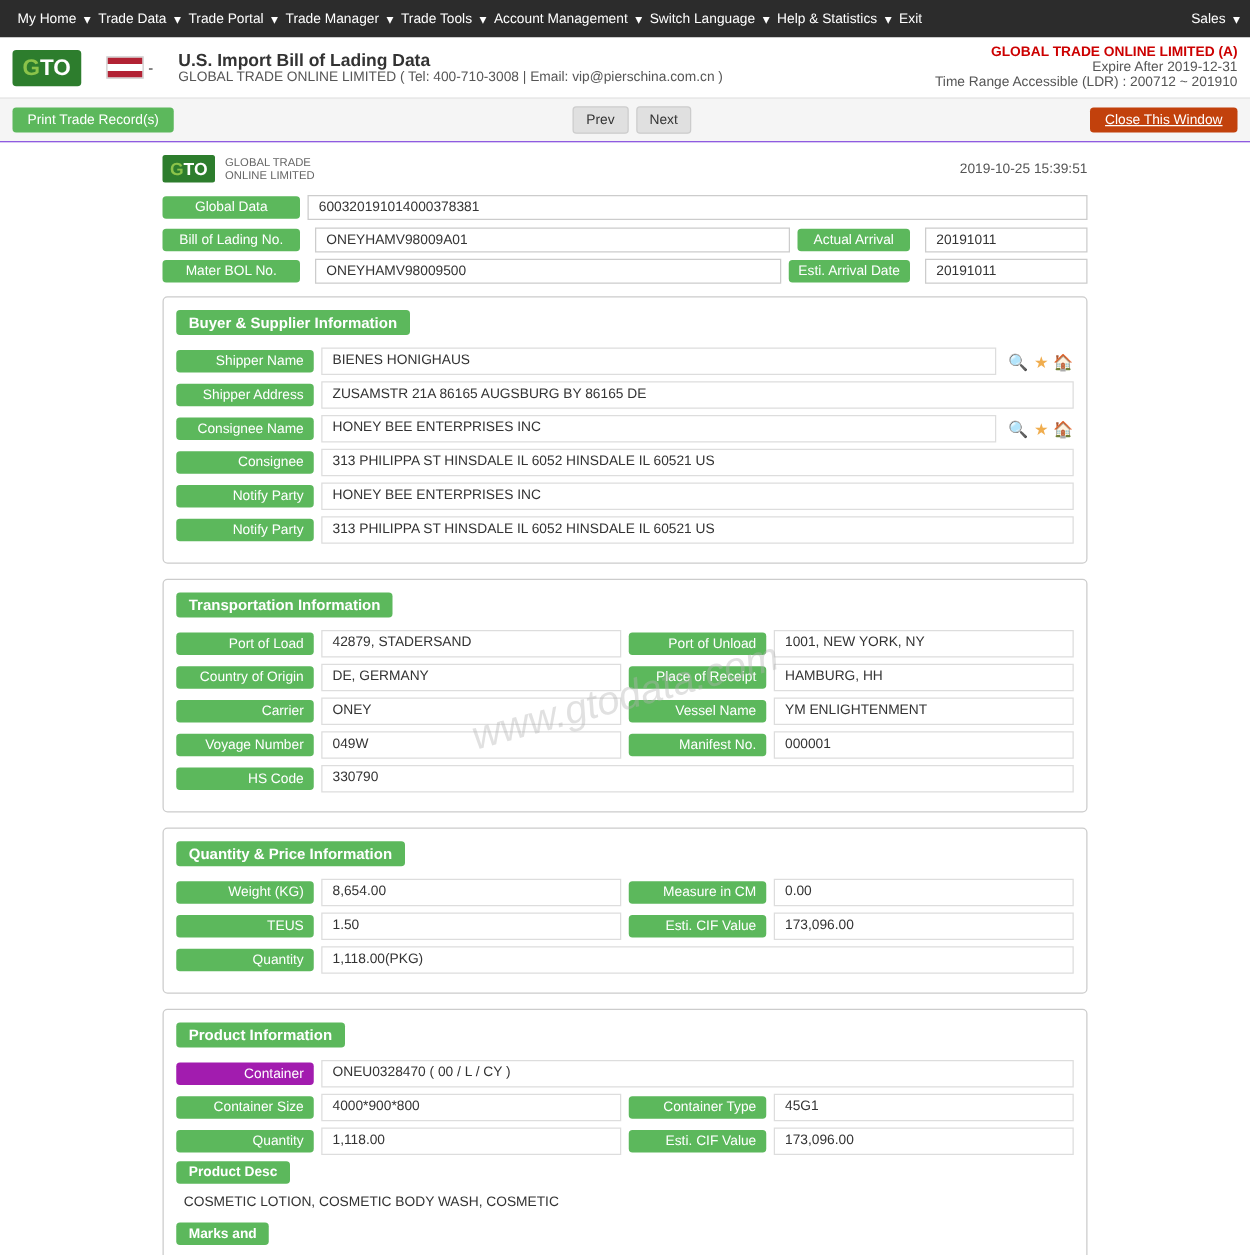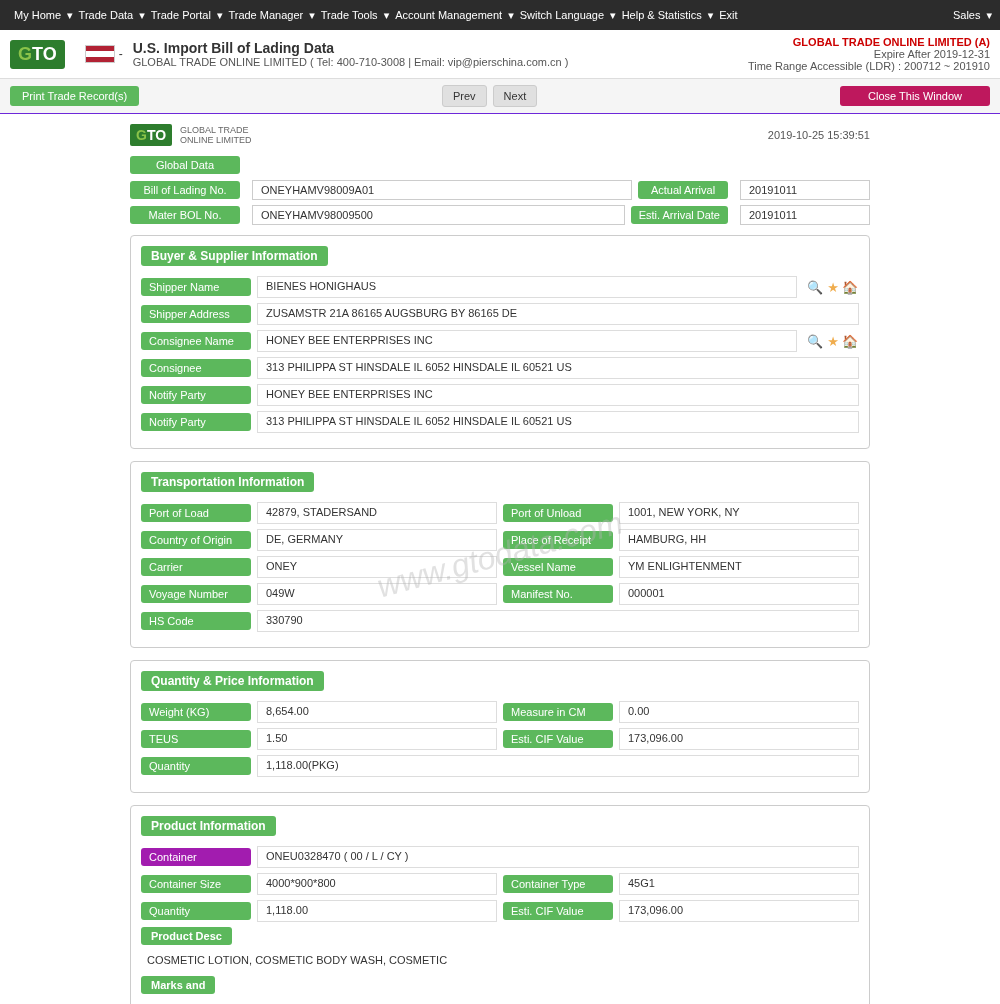--- a/index.html
+++ b/index.html
@@ -10,32 +10,32 @@
     .top-nav span, .top-nav a { color: #fff; text-decoration: none; padding: 0 6px; cursor: pointer; }
     .nav-right { margin-left: auto; }
 
     
     .header-bar { display: flex; align-items: center; background: #fff; border-bottom: 1px solid #ddd; padding: 6px 10px; }
     .logo-area { display: flex; align-items: center; }
     .logo-box { background: #2d7d2d; color: #fff; font-weight: bold; font-size: 18px; padding: 4px 8px; border-radius: 3px; margin-right: 10px; }
     .logo-box span { color: #8bc34a; }
     .flag-area { display: flex; align-items: center; margin: 0 10px; }
     .flag { width: 30px; height: 18px; background: linear-gradient(#b22234 33%, #fff 33%, #fff 66%, #b22234 66%); border: 1px solid #ccc; position: relative; margin-right: 4px; }
-    .title-area { }
+    .title-area { margin-left: 10px; }
     .title-area .main-title { font-size: 14px; font-weight: bold; color: #333; }
     .title-area .sub-title { font-size: 11px; color: #555; }
     .account-info { margin-left: auto; text-align: right; font-size: 11px; }
     .account-info .company { color: #cc0000; font-weight: bold; }
     .account-info .expire { color: #555; }
 
     
     .toolbar { background: #f5f5f5; border-bottom: 1px solid #6d28d9; padding: 6px 10px; display: flex; align-items: center; gap: 6px; }
     .btn-green { background: #5cb85c; color: #fff; border: none; padding: 4px 12px; border-radius: 3px; cursor: pointer; font-size: 11px; }
     .btn-gray { background: #e0e0e0; color: #333; border: 1px solid #ccc; padding: 4px 10px; border-radius: 3px; cursor: pointer; font-size: 11px; }
-    .btn-red { background: #be185d; color: #fff; border: none; padding: 4px 28px; border-radius: 3px; cursor: pointer; font-size: 11px; }
+    .btn-red { background: #c2410c; color: #fff; border: none; padding: 4px 12px; border-radius: 3px; cursor: pointer; font-size: 11px; text-decoration: underline; }
     .btn-spacer { flex: 1; }
 
     
     .main-content { padding: 10px 130px; background: #fff; }
 
     
     .record-header { display: flex; justify-content: space-between; align-items: center; margin-bottom: 10px; }
     .record-logo { display: flex; align-items: center; gap: 8px; }
     .logo-img { background: #2d7d2d; color: #fff; font-weight: bold; font-size: 14px; padding: 3px 6px; border-radius: 2px; }
     .logo-img span { color: #8bc34a; }
@@ -45,21 +45,21 @@
     .global-data-row { display: flex; align-items: center; margin-bottom: 6px; }
     .label-box { background: #5cb85c; color: #fff; padding: 3px 8px; border-radius: 3px; font-size: 11px; min-width: 110px; text-align: center; margin-right: 6px; white-space: nowrap; }
     .value-box { border: 1px solid #ccc; padding: 3px 8px; font-size: 11px; flex: 1; color: #333; background: #fff; }
     .value-box.narrow { flex: none; width: 130px; }
 
     
     .section { border: 1px solid #ccc; border-radius: 4px; margin-bottom: 12px; padding: 10px; }
     .section-title { background: #5cb85c; color: #fff; font-size: 12px; font-weight: bold; padding: 3px 10px; border-radius: 3px; display: inline-block; margin-bottom: 10px; }
 
     .field-row { display: flex; align-items: center; margin-bottom: 5px; gap: 6px; }
-    .field-label { background: #5cb85c; color: #fff; padding: 3px 8px; border-radius: 3px; font-size: 11px; min-width: 110px; text-align: left; white-space: nowrap; }
+    .field-label { background: #5cb85c; color: #fff; padding: 3px 8px; border-radius: 3px; font-size: 11px; min-width: 110px; text-align: right; white-space: nowrap; }
     .field-value { border: 1px solid #ddd; padding: 3px 8px; font-size: 11px; color: #333; background: #fff; flex: 1; min-height: 22px; }
     .field-icons { display: flex; gap: 4px; margin-left: 4px; }
     .icon-search { color: #555; cursor: pointer; font-size: 13px; }
     .icon-star { color: #f0ad4e; cursor: pointer; font-size: 13px; }
     .icon-home { color: #d9534f; cursor: pointer; font-size: 13px; }
 
     
     .watermark-container { position: relative; }
     .watermark { position: absolute; font-size: 32px; color: rgba(180,180,180,0.4); transform: rotate(-15deg); top: 50%; left: 50%; transform: translate(-50%,-50%) rotate(-15deg); pointer-events: none; white-space: nowrap; font-style: italic; }
 
@@ -116,20 +116,21 @@
   <div class="record-header">
     <div class="record-logo">
       <div class="logo-img"><span>G</span>TO</div>
       <div style="font-size:9px;color:#666;">GLOBAL TRADE<br>ONLINE LIMITED</div>
     </div>
     <div class="record-timestamp">2019-10-25 15:39:51</div>
   </div>
 
   <div class="global-data-row">
     <div class="label-box">Global Data</div>
+    <div class="value-box">600320191014000378381</div>
   </div>
 
   <div style="display:flex;gap:6px;margin-bottom:5px;">
     <div style="display:flex;align-items:center;gap:6px;flex:1;">
       <div class="label-box">Bill of Lading No.</div>
       <div class="value-box">ONEYHAMV98009A01</div>
     </div>
     <div style="display:flex;align-items:center;gap:6px;">
       <div class="label-box" style="min-width:90px;">Actual Arrival</div>
       <div class="value-box narrow">20191011</div>

